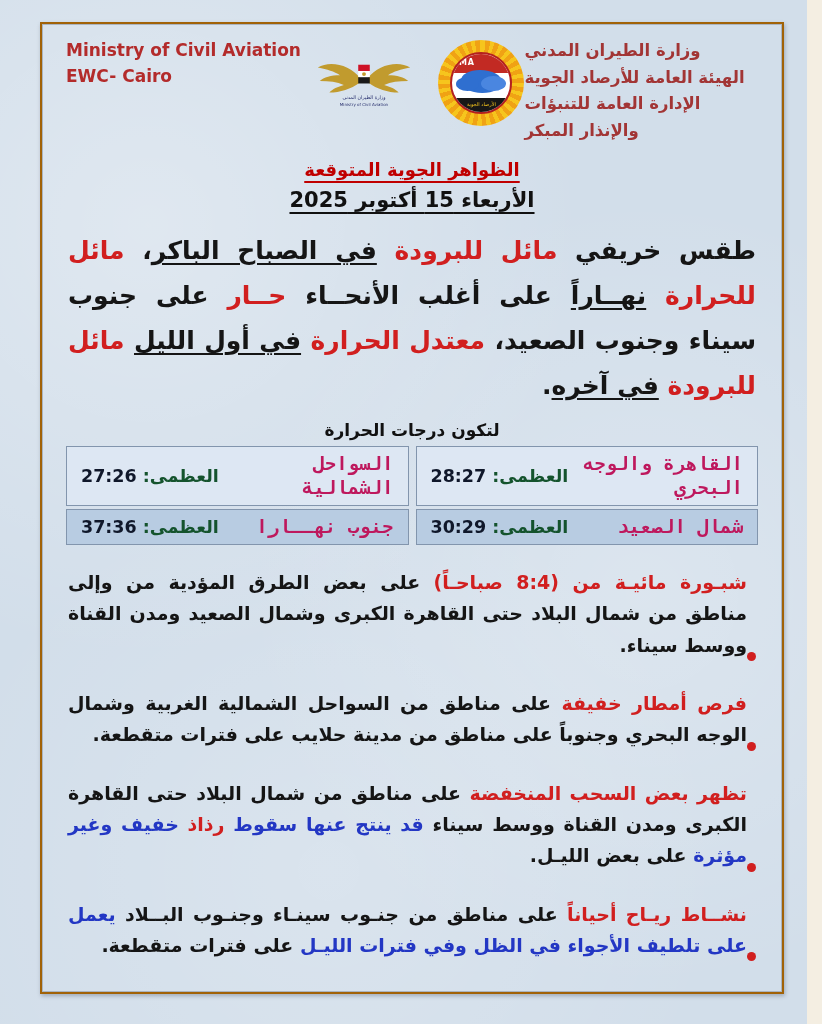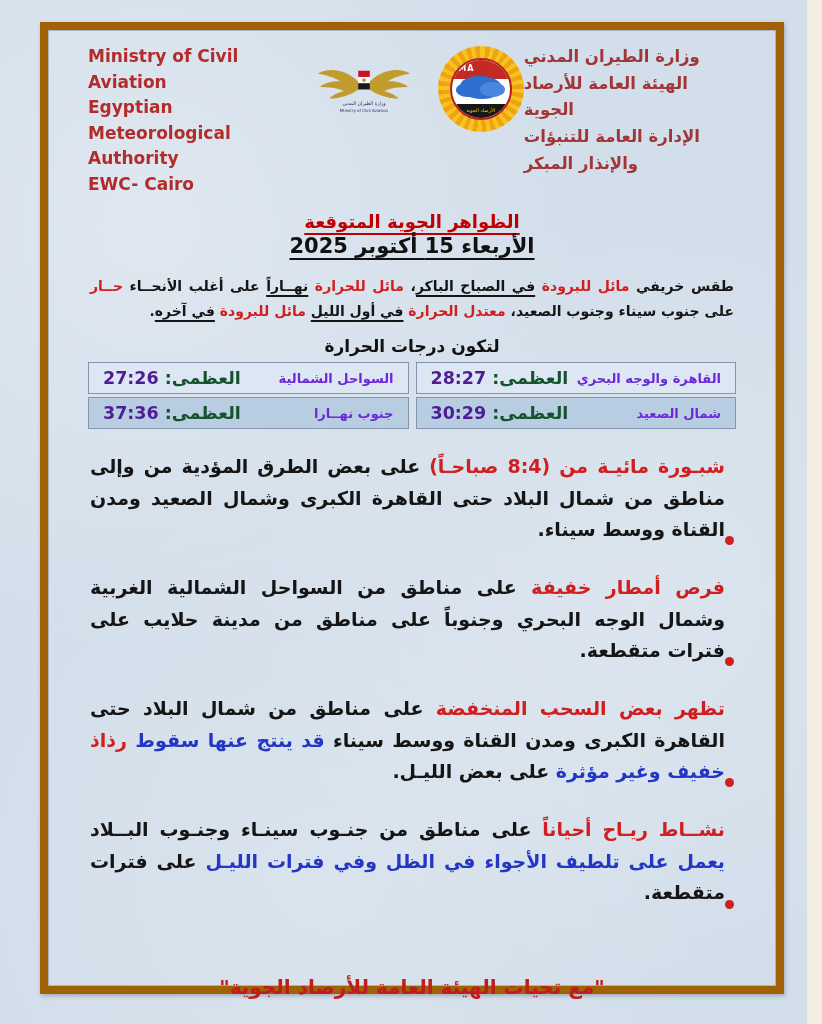--- a/index.html
+++ b/index.html
@@ -8,23 +8,23 @@
     background:#d2deea;
     background-image:
       radial-gradient(circle at 18% 22%, rgba(255,255,255,.30), transparent 42%),
       radial-gradient(circle at 78% 58%, rgba(255,255,255,.22), transparent 46%),
       radial-gradient(circle at 40% 85%, rgba(255,255,255,.18), transparent 40%);
     position:relative;
   }
   .scan-edge{position:absolute;right:0;top:0;width:15px;height:100%;background:#f4eee2;}
   .frame{
     position:absolute;left:40px;top:22px;width:744px;height:972px;box-sizing:border-box;
-    border:8px solid #a16207;
+    border:2px solid #a16207;
     box-shadow:inset 0 0 0 1px #aab4c0, 1px 2px 4px rgba(40,50,70,.30);
-    padding:14px 40px;
+    padding:14px 24px;
   }
   
   .header{display:flex;align-items:flex-start;justify-content:space-between;}
   .h-en{width:268px;font-weight:bold;font-size:17px;line-height:1.5;color:#b32b2b;}
   .logos{display:flex;align-items:center;gap:24px;margin-top:2px;}
   .h-ar{width:252px;direction:rtl;text-align:left;font-weight:bold;font-size:16.5px;line-height:1.62;color:#a23535;}
   
   .wings{width:100px;height:64px;display:block;}
   
   .ema{width:86px;height:86px;position:relative;}
@@ -36,59 +36,58 @@
   .ema-cloud{position:absolute;top:28%;left:14%;width:72%;height:40%;background:#2f6fd0;
     border-radius:46% 54% 48% 52%;}
   .ema-cloud:before{content:"";position:absolute;left:-10%;top:30%;width:55%;height:60%;background:#2f6fd0;border-radius:50%;}
   .ema-cloud:after{content:"";position:absolute;right:-8%;top:25%;width:60%;height:65%;background:#4a86e0;border-radius:50%;}
   .ema-bottom{position:absolute;bottom:0;left:0;right:0;height:24%;background:#171717;color:#f6c51d;
     font-size:5px;text-align:center;line-height:13px;}
   
   .title-block{text-align:center;margin-top:14px;}
   .title-main{display:inline-block;color:#c00000;font-size:18px;font-weight:bold;
     text-decoration:underline;text-decoration-thickness:2px;text-underline-offset:5px;}
-  .title-date{display:block;color:#111;font-size:21px;font-weight:bold;margin-top:2px;direction:rtl;}
+  .title-date{display:block;color:#111;font-size:21px;font-weight:bold;margin-top:8px;direction:rtl;}
   .title-date span{text-decoration:underline;text-decoration-thickness:2px;text-underline-offset:5px;}
   
-  .intro{direction:rtl;text-align:justify;font-size:14px;font-weight:bold;line-height:1.8;
+  .intro{direction:rtl;text-align:justify;font-size:25px;font-weight:bold;line-height:1.8;
     color:#151515;margin:16px 2px 0;}
   .red{color:#d11f1f;} .blue{color:#2337c4;} .blk{color:#151515;}
   .u{text-decoration:underline;text-decoration-thickness:2px;text-underline-offset:4px;}
   
   .temps-heading{text-align:center;font-size:17px;font-weight:bold;color:#111;margin-top:12px;direction:rtl;}
   .temp-table{margin-top:6px;display:flex;flex-direction:column;gap:3px;direction:rtl;}
   .temp-row{display:flex;gap:7px;}
   .half{flex:1;display:flex;justify-content:space-between;align-items:center;
     border:1px solid #8295ad;padding:5px 14px;box-sizing:border-box;}
   .row1 .half{background:#dde7f3;}
   .row2 .half{background:#b8cce2;}
-  .region{font-size:13px;font-weight:bold;color:#6d28d9;}
+  .region{font-size:19px;font-weight:bold;color:#be185d;font-family:Liberation Mono, monospace;}
   .val{font-size:17.5px;font-weight:bold;direction:rtl;white-space:nowrap;}
   .val .lbl{color:#14532d;}
-  .val .num{color:#4c1d95;}
+  .val .num{color:#0f172a;}
   
   .bullets{list-style:none;margin:22px 0 0;padding:0 2px;direction:rtl;
     display:flex;flex-direction:column;gap:27px;}
   .bullets li{display:flex;gap:0;align-items:flex-end;}
   .dot{width:9px;height:9px;border-radius:50%;background:#d11f1f;margin-top:11px;flex-shrink:0;}
   .btext{margin:0;text-align:justify;font-size:19px;font-weight:bold;line-height:1.65;color:#151515;}
   
   .footer{text-align:center;margin-top:66px;font-size:20px;font-weight:bold;color:#c11b1b;direction:rtl;}
 </style>
 </head>
 <body>
 
 <div class="scan-edge"></div>
 
 <div class="frame">
 
   <div class="header">
     <div class="h-en">
       <div>Ministry of Civil Aviation</div>
-      <div>Egyptian Meteorological Authority</div>
       <div>EWC- Cairo</div>
     </div>
 
     <div class="logos">
       <svg class="wings" viewBox="0 0 104 64">
         <g fill="#c19b2e">
           <path d="M48 27 C38 13, 16 8, 4 16 C14 18, 21 20, 27 24 C18 24, 10 26, 6 30 C16 30, 24 31, 31 34 C25 36, 19 38, 16 42 C27 42, 39 38, 47 32 Z"></path>
           <path d="M56 27 C66 13, 88 8, 100 16 C90 18, 83 20, 77 24 C86 24, 94 26, 98 30 C88 30, 80 31, 73 34 C79 36, 85 38, 88 42 C77 42, 65 38, 57 32 Z"></path>
         </g>
         <rect x="46" y="13" width="12" height="6.5" fill="#ce1126"></rect>

